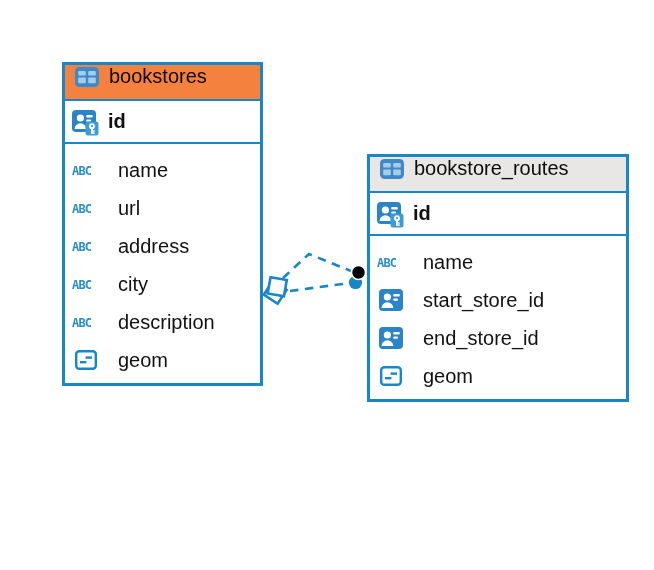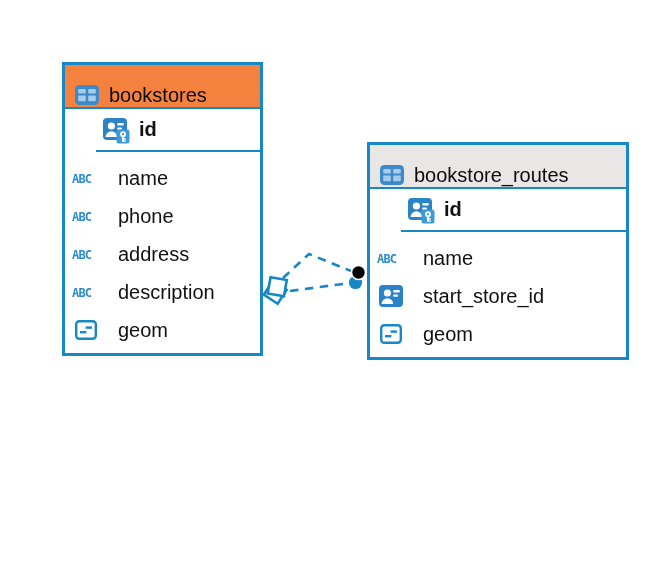--- a/index.html
+++ b/index.html
@@ -1,31 +1,31 @@
 <!DOCTYPE html>
 <html><head>
 <meta charset="utf-8">
 <style>
   html,body{margin:0;padding:0;background:#ffffff;}
   #canvas{position:relative;width:654px;height:570px;background:#ffffff;overflow:hidden;
           font-family:"Liberation Sans",sans-serif;color:#111111;}
 
   .etable{position:absolute;background:#ffffff;border:3px solid #1787C8;box-sizing:border-box;}
-  .thead{height:44px;display:flex;align-items:flex-end;gap:9px;padding:0 8px;
+  .thead{height:36px;display:flex;align-items:flex-start;gap:9px;padding:0 8px;
          border-bottom:2px solid #1787C8;font-size:20px;color:#0c0c0c;box-sizing:border-box;}
   .pkrow{height:43px;display:flex;align-items:center;gap:9px;padding:0 7px;
-         border-bottom:2px solid #1787C8;font-size:20px;font-weight:bold;box-sizing:border-box;background:#fff;margin-left:31px;}
+         border-bottom:2px solid #1787C8;font-size:20px;font-weight:bold;box-sizing:border-box;background:#fff;}
   .cols{padding:7px 7px 4px 7px;}
   .crow{height:38px;display:flex;align-items:center;gap:19px;font-size:20px;}
   .ic{width:27px;height:24px;flex:none;display:flex;align-items:center;justify-content:center;}
   .lbl{white-space:nowrap;overflow:hidden;}
 
   #bookstores{left:62px;top:62px;width:201px;}
   #bookstores .thead{background:#F5813E;}
-  #routes{left:367px;top:142px;width:262px;}
+  #routes{left:367px;top:154px;width:262px;}
   #routes .thead{background:#E8E7E6;}
 
   #wires{position:absolute;left:0;top:0;width:654px;height:570px;pointer-events:none;}
   .hidden-defs{position:absolute;width:0;height:0;overflow:hidden;}
 </style>
 </head>
 <body>
 
 <div id="canvas">
 
@@ -103,29 +103,37 @@
             </svg>
           </span>
         <span class="lbl">name</span>
       </div>
       <div class="crow">
         <span class="ic">
             <svg width="27" height="14">
               <use href="#i-abc" xlink:href="#i-abc"></use>
             </svg>
           </span>
-        <span class="lbl">phone</span>
+        <span class="lbl">url</span>
       </div>
       <div class="crow">
         <span class="ic">
             <svg width="27" height="14">
               <use href="#i-abc" xlink:href="#i-abc"></use>
             </svg>
           </span>
         <span class="lbl">address</span>
+      </div>
+      <div class="crow">
+        <span class="ic">
+            <svg width="27" height="14">
+              <use href="#i-abc" xlink:href="#i-abc"></use>
+            </svg>
+          </span>
+        <span class="lbl">city</span>
       </div>
       <div class="crow">
         <span class="ic">
             <svg width="27" height="14">
               <use href="#i-abc" xlink:href="#i-abc"></use>
             </svg>
           </span>
         <span class="lbl">description</span>
       </div>
       <div class="crow">
@@ -168,20 +176,28 @@
       <div class="crow">
         <span class="ic">
             <svg width="24" height="22">
               <use href="#i-fk" xlink:href="#i-fk"></use>
             </svg>
           </span>
         <span class="lbl">start_store_id</span>
       </div>
       <div class="crow">
         <span class="ic">
+            <svg width="24" height="22">
+              <use href="#i-fk" xlink:href="#i-fk"></use>
+            </svg>
+          </span>
+        <span class="lbl">end_store_id</span>
+      </div>
+      <div class="crow">
+        <span class="ic">
             <svg width="22" height="20">
               <use href="#i-geom" xlink:href="#i-geom"></use>
             </svg>
           </span>
         <span class="lbl">geom</span>
       </div>
     </div>
   </div>
 
 </div>

